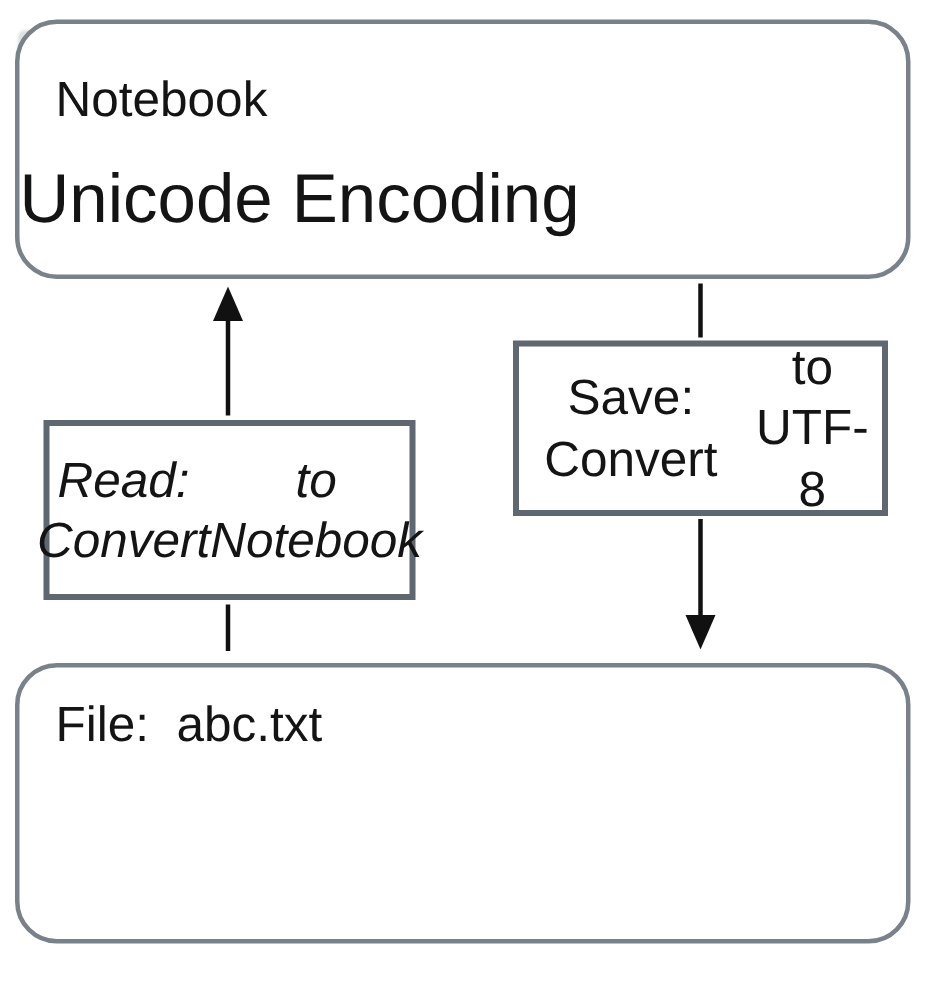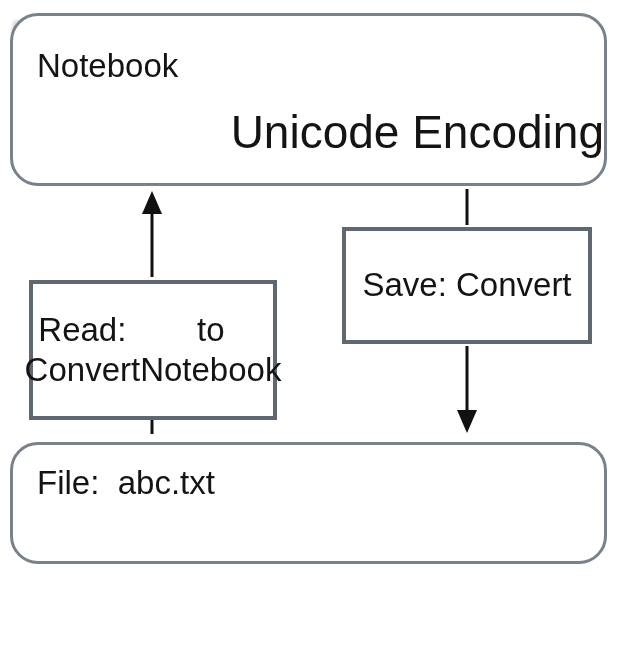--- a/index.html
+++ b/index.html
@@ -37,36 +37,36 @@
   .inner-box {
     border: 4px solid var(--inner-border);
     display: flex;
     align-items: center;
     justify-content: center;
     text-align: center;
     font-size: 33px;
     line-height: 1.22;
   }
   .notebook-box { left: 10px; top: 13px; width: 597px; height: 173px; }
-  .file-box     { left: 10px; top: 442px; width: 597px; height: 122px; }
-  .read-box     { left: 29px;  top: 280px; width: 248px; height: 140px; }
+  .file-box     { left: 10px; top: 442px; width: 597px; height: 187px; }
+  .read-box     { left: 29px;  top: 280px; width: 248px; height: 120px; font-style: italic; }
   .save-box     { left: 342px; top: 227px; width: 250px; height: 117px; }
   .corner-label {
     position: absolute;
     left: 24px;
     font-size: 33px;
     line-height: 1;
     white-space: pre;
   }
   .notebook-box .corner-label { top: 33px; }
   .file-box .corner-label     { top: 21px; }
   .big-title {
     position: absolute;
     left: 0; right: 0;
-    text-align: right;
+    text-align: left;
     font-size: 46px;
     line-height: 1;
   }
   .notebook-box .big-title { top: 93px; }
   .file-box .big-title     { top: 84px; }
   .watermark {
     position: absolute;
     left: 12px; top: 20px;
     width: 56px; height: 32px;
     background: linear-gradient(115deg, rgba(150,156,162,0.35) 0%, rgba(190,196,202,0.18) 55%, rgba(220,224,228,0) 100%);
@@ -97,19 +97,20 @@
     <div class="big-title">Unicode Encoding</div>
   </div>
 
   <div class="box inner-box read-box">
     <div>Read: Convert</div>
     <div>to Notebook</div>
   </div>
 
   <div class="box inner-box save-box">
     <div>Save: Convert</div>
+    <div>to UTF-8</div>
   </div>
 
   <div class="box outer-box file-box">
     <div class="corner-label">File:  abc.txt</div>
   </div>
 
 </div>
 
 </body></html>

